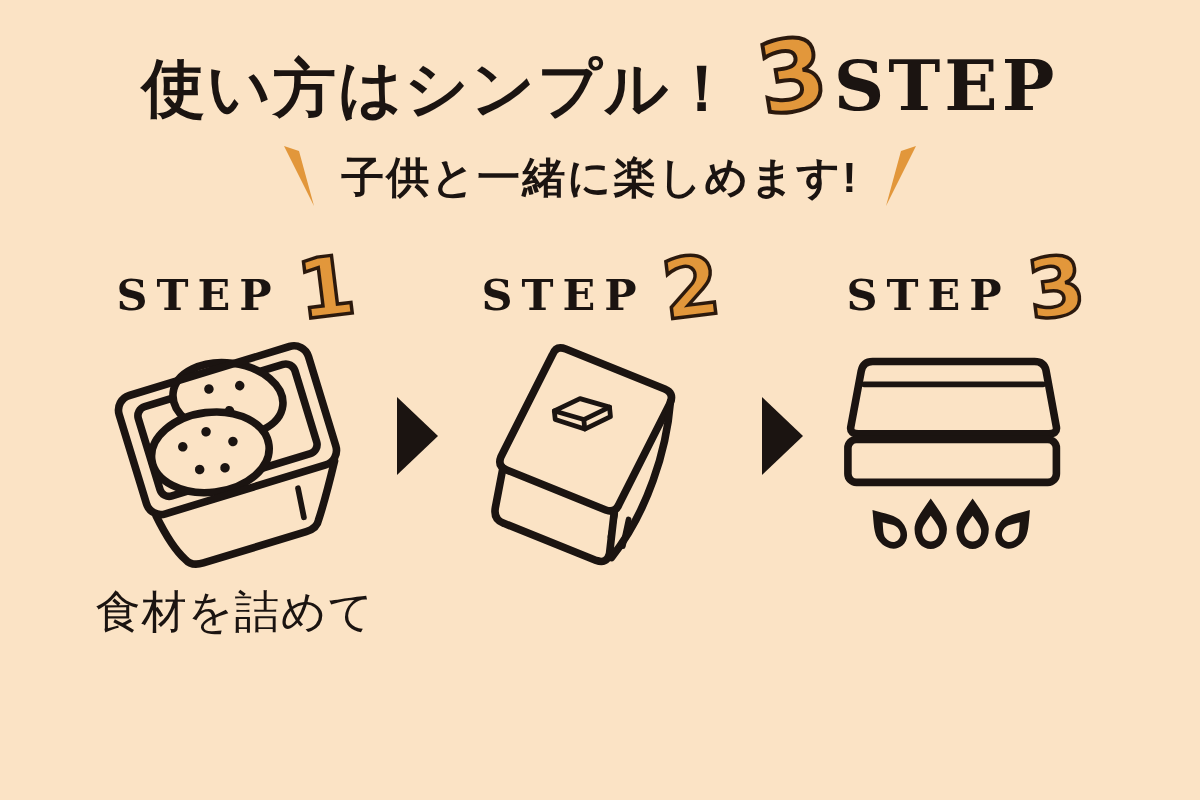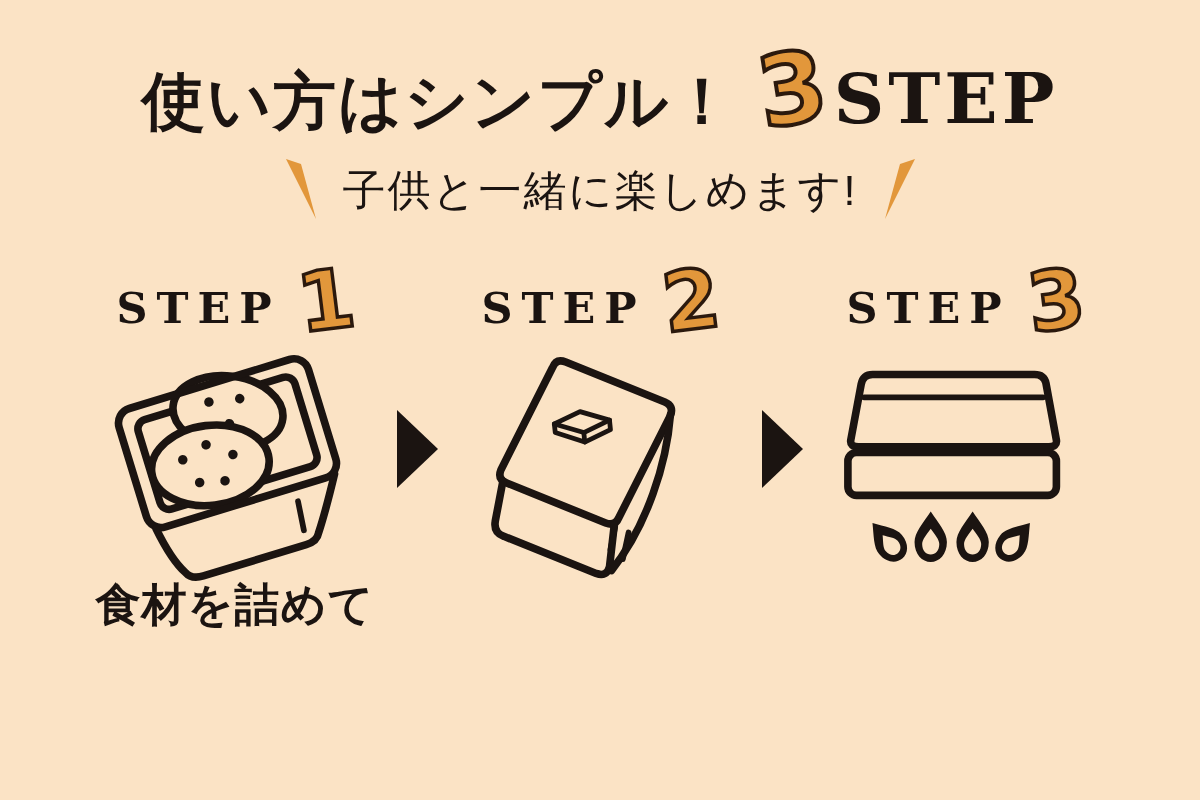--- a/index.html
+++ b/index.html
@@ -8,21 +8,21 @@
     --accent:#e2973b;
     --outline:#2b190d;
   }
   html,body{margin:0;padding:0;}
   body{
     width:1200px;height:800px;overflow:hidden;
     background:var(--bg);
     font-family:"Liberation Sans","DejaVu Sans",sans-serif;
     color:var(--ink);
   }
-  .poster{width:1200px;height:620px;box-sizing:border-box;padding-top:45px;}
+  .poster{width:1200px;height:620px;box-sizing:border-box;padding-top:32px;}
 
   
   .title-row{
     display:flex;justify-content:center;align-items:baseline;
     white-space:nowrap;
   }
   .title-jp{
     font-size:63px;font-weight:900;letter-spacing:2px;line-height:1;
   }
   .title-num{
@@ -38,21 +38,21 @@
     font-family:"DejaVu Serif","Liberation Serif",serif;
     font-size:70px;font-weight:700;letter-spacing:4px;line-height:1;
   }
 
   
   .subtitle-row{
     margin-top:24px;
     display:flex;justify-content:center;align-items:center;
   }
   .subtitle-text{
-    font-size:43px;font-weight:400;letter-spacing:2px;line-height:1;
+    font-size:43px;font-weight:700;letter-spacing:2px;line-height:1;
     margin:0 24px;
   }
   .slash{width:34px;height:64px;flex:0 0 auto;}
 
   
   .steps-row{
     margin-top:36px;
     display:flex;justify-content:center;align-items:flex-start;
   }
   .step-col{width:320px;display:flex;flex-direction:column;align-items:center;}
@@ -66,22 +66,22 @@
     font-family:"DejaVu Sans",sans-serif;
     font-size:82px;font-weight:800;line-height:.9;
     color:var(--accent);
     -webkit-text-stroke:3.5px var(--outline);
     transform:rotate(-7deg) translateY(6px);
     margin-left:16px;
   }
   .illus{margin-top:12px;width:280px;height:238px;}
   .illus svg{width:100%;height:100%;display:block;}
   .caption{
-    margin-top:0;
-    font-size:45px;font-weight:700;letter-spacing:1px;line-height:1;
+    margin-top:20px;
+    font-size:45px;font-weight:400;letter-spacing:1px;line-height:1;
     white-space:nowrap;
   }
   .arrow{
     width:45px;margin-top:152px;
     display:flex;justify-content:center;align-items:flex-start;flex:0 0 auto;
   }
   .arrow-tri{
     width:0;height:0;
     border-top:39px solid transparent;
     border-bottom:39px solid transparent;

